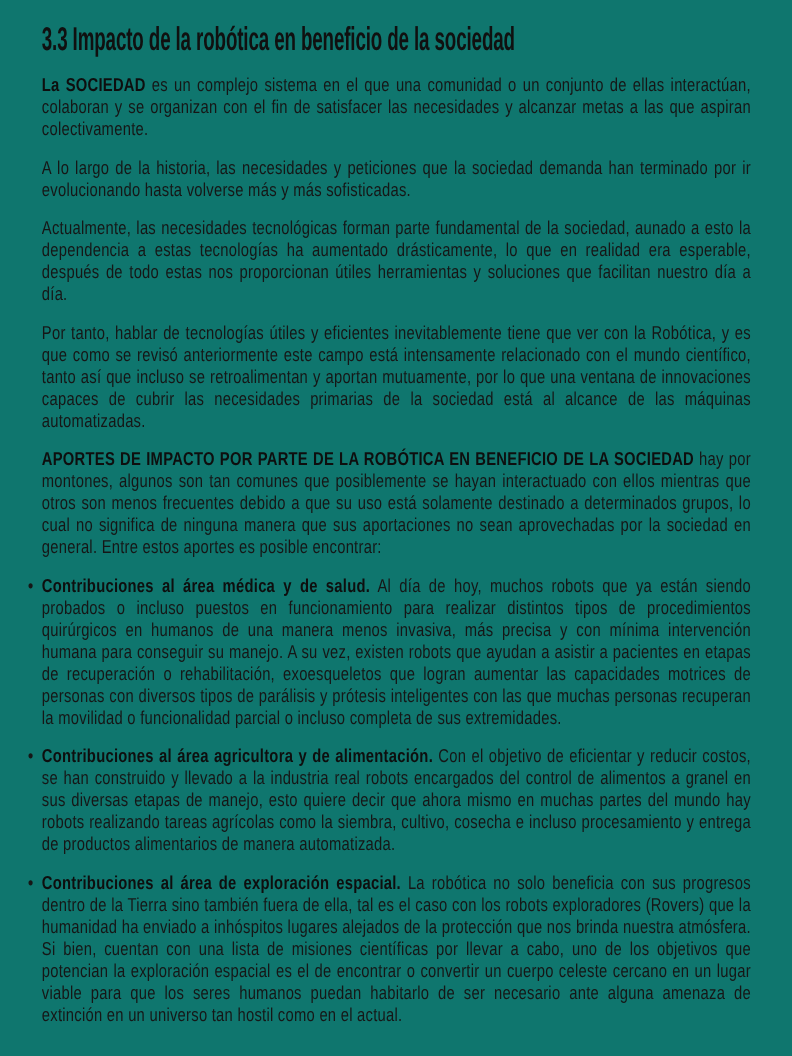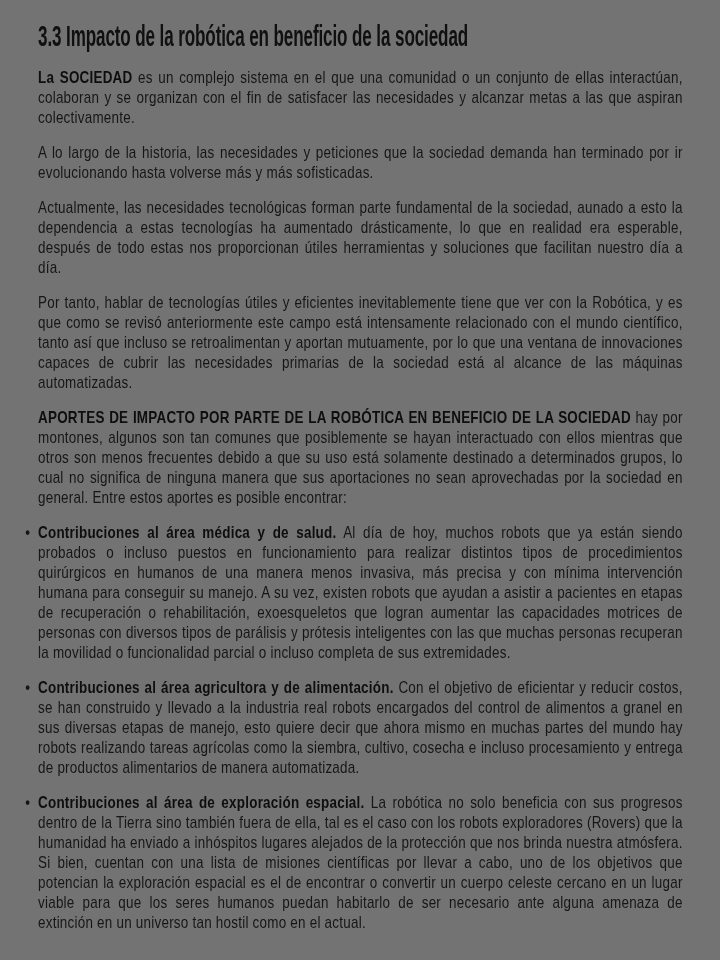--- a/index.html
+++ b/index.html
@@ -10,21 +10,21 @@
   body {
     width: 720px;
     height: 960px;
     overflow: hidden;
     font-family: "Liberation Sans", sans-serif;
     color: #161616;
   }
   .page {
     width: 720px;
     height: 960px;
-    background: #737373;
+    background: #0f766e;
     box-sizing: border-box;
     padding: 20px 0 0 38px;
   }
   
   .content {
     width: 816px;
     transform: scaleX(0.79);
     transform-origin: 0 0;
   }
   h1.title {

